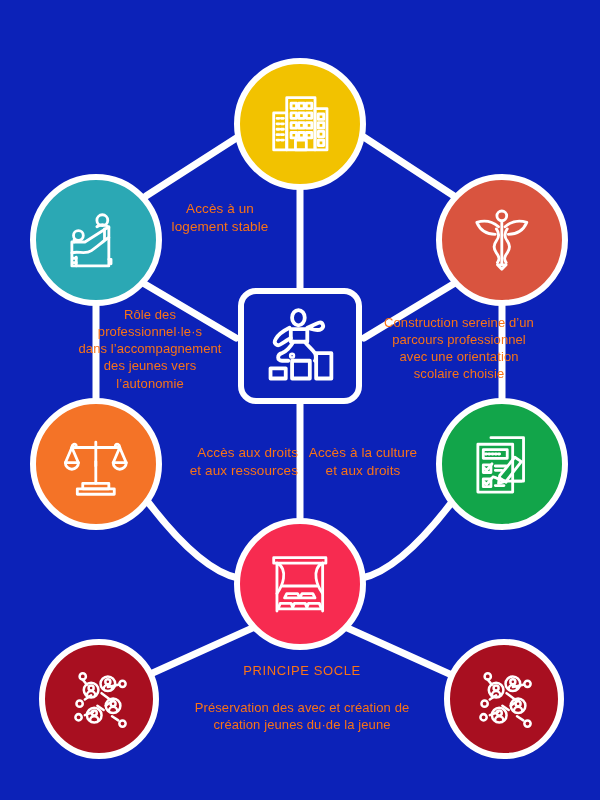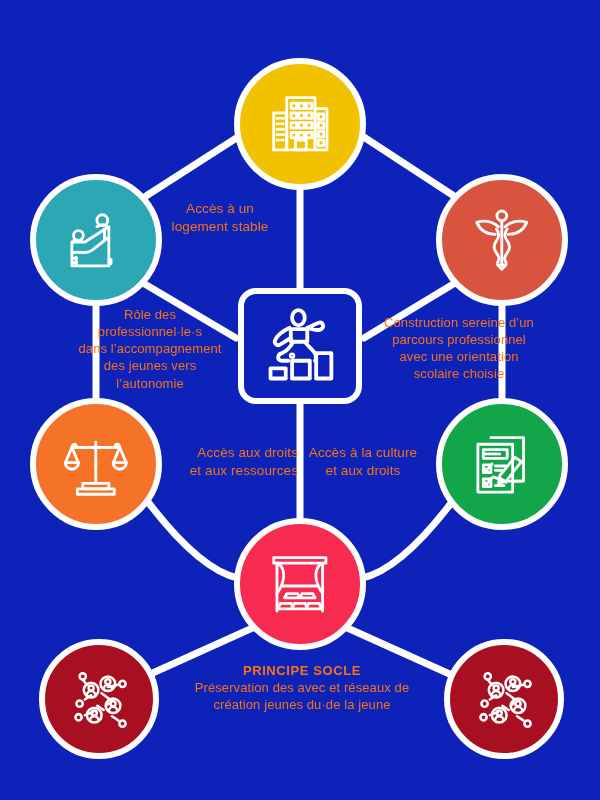--- a/index.html
+++ b/index.html
@@ -51,21 +51,21 @@
   .cap b { font-weight: 400; }
   .cap .w { font-weight: 400; }
 
   .cap-housing   { left: 150px; top: 200px; width: 140px; }
   .cap-health    { left: 310px; top: 200px; width: 148px; }
   .cap-role      { left: 62px;  top: 306px; width: 176px; font-size: 13px; }
   .cap-career    { left: 366px; top: 314px; width: 186px; font-size: 13px; }
   .cap-rights    { left: 152px; top: 444px; width: 146px; text-align: right; }
   .cap-culture   { left: 290px; top: 444px; width: 146px; }
   .cap-principle { left: 152px; top: 662px; width: 300px; font-size: 13px; }
-  .cap-principle .ttl { font-weight: 700; letter-spacing: .6px; display:block; margin-bottom: 0; }
+  .cap-principle .ttl { font-weight: 400; letter-spacing: .6px; display:block; margin-bottom: 20px; }
 </style>
 </head>
 <body>
 
 <div id="stage">
 
   <svg id="links" viewBox="0 0 600 800">
     <g stroke="#FFFFFF" stroke-width="7" fill="none" stroke-linecap="round">
       <line x1="300" y1="190" x2="300" y2="288"></line>
       <line x1="146" y1="196" x2="252" y2="128"></line>
@@ -283,17 +283,17 @@
     <span class="w">et aux </span><b>ressources</b>
   </div>
 
   <div class="cap cap-culture">
     <span class="w">Accès à la </span><b>culture</b><br>
     <span class="w">et aux </span><b>droits</b>
   </div>
 
   <div class="cap cap-principle">
     <span class="ttl">PRINCIPE SOCLE</span>
-    <b>Préservation des avec</b><span class="w"> et réseaux de</span><br>
+    <b>Préservation des avec</b><span class="w"> et création de</span><br>
     <b>création</b><span class="w"> jeunes du·de la jeune</span>
   </div>
 
 </div>
 
 </body></html>

